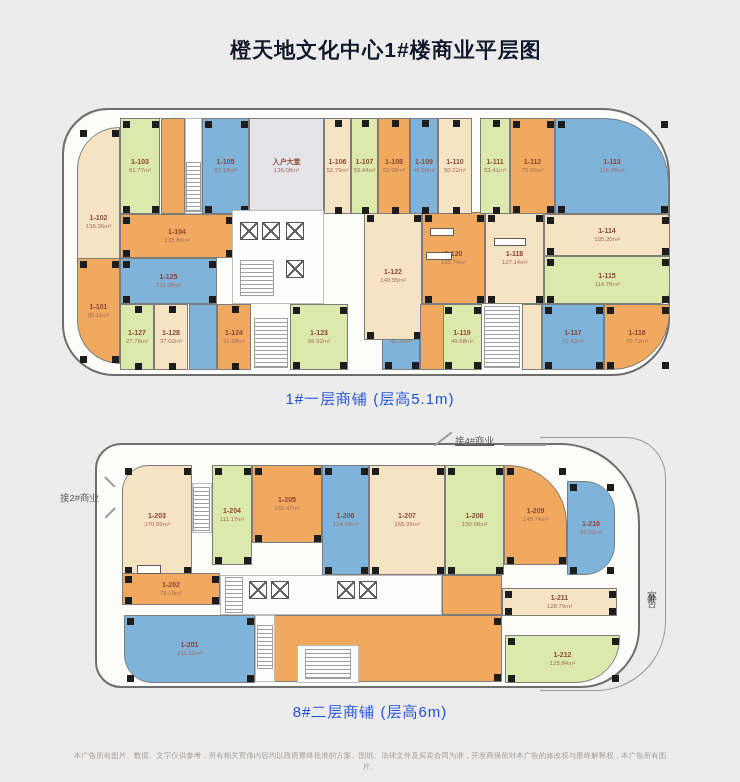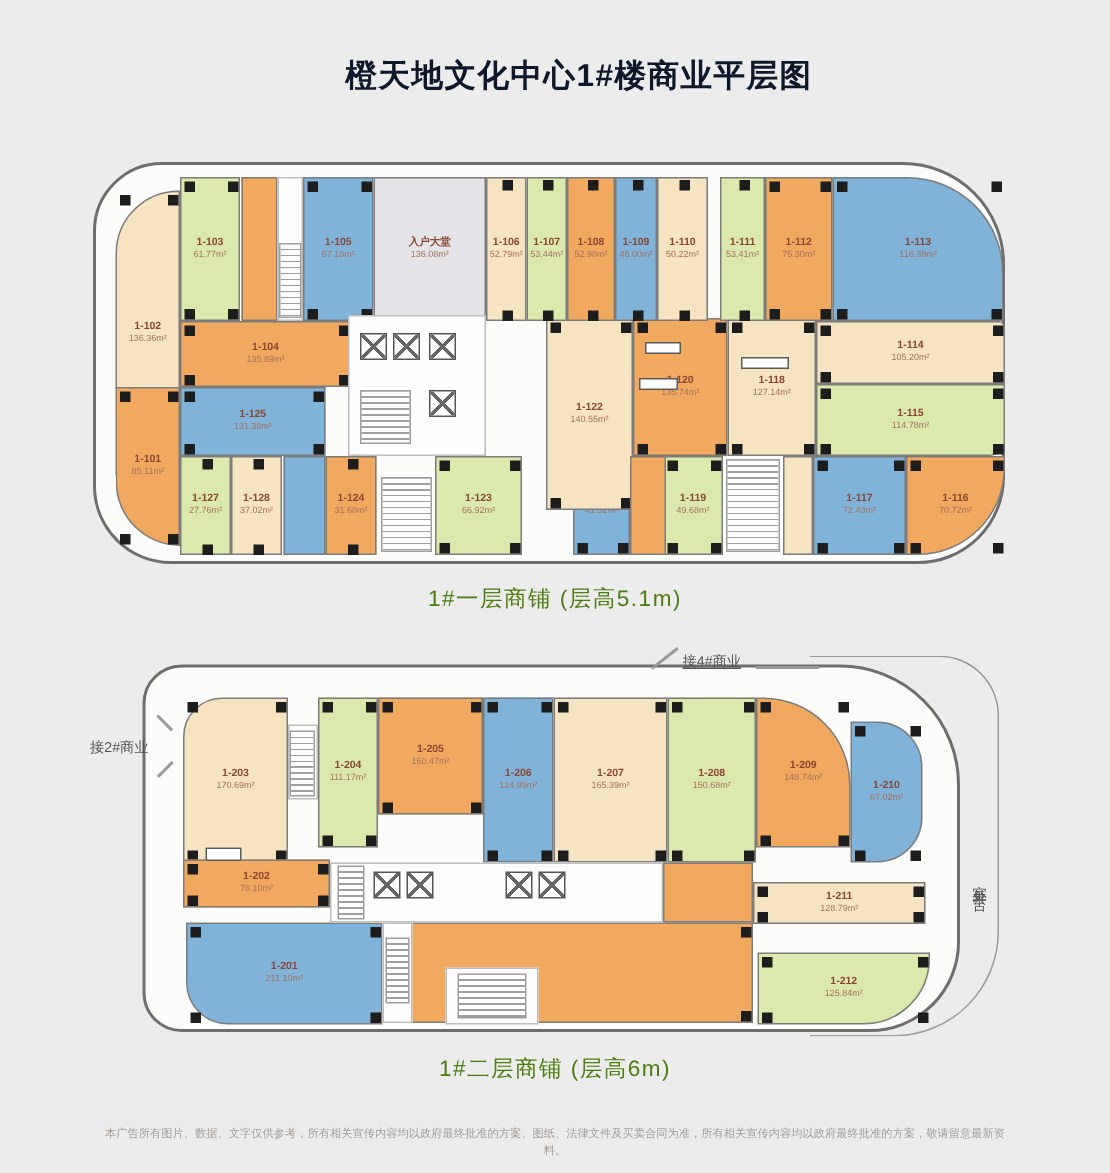--- a/index.html
+++ b/index.html
@@ -36,21 +36,21 @@
       linear-gradient(-45deg,transparent 45%,#666 45%,#666 55%,transparent 55%),#fff;
     border:1.2px solid #555;
   }
   .ulabel{text-align:center;line-height:1.25;pointer-events:none;}
   .ulabel .uid{font-size:7px;color:#8a4632;font-weight:bold;display:block;}
   .ulabel .uarea{font-size:6px;color:#a5705c;display:block;}
   .floatlabel{position:absolute;transform:translate(-50%,-50%);}
   .col-marker{position:absolute;width:7px;height:7px;background:#1d1d1d;}
   .caption{
     position:absolute;left:0;width:740px;text-align:center;
-    font-size:15px;color:#4d7c0f;letter-spacing:1px;
+    font-size:15px;color:#1d4ed8;letter-spacing:1px;
   }
   #cap1{top:390px;}
   #cap2{top:703px;}
   .ann{position:absolute;font-size:9.5px;color:#555;z-index:3;}
   .ann-top{left:455px;top:435px;text-decoration:underline;}
   .ann-left{left:60px;top:492px;}
   .ann-right{left:645px;top:582px;writing-mode:vertical-rl;letter-spacing:3px;}
   .leader{position:absolute;background:#9a9a9a;z-index:3;}
   .leader.l1{left:432px;top:438px;width:22px;height:1.5px;transform:rotate(-38deg);}
   .leader.l2{left:504px;top:444px;width:42px;height:1.5px;}
@@ -495,15 +495,15 @@
     </div>
 
   <div class="ann ann-top">接4#商业</div>
   <div class="ann ann-left">接2#商业</div>
   <div class="ann ann-right">室外平台</div>
   <div class="leader l1"></div>
   <div class="leader l2"></div>
   <div class="leader l3"></div>
   <div class="leader l4"></div>
 
-  <div class="caption" id="cap2">1#二层商铺 (层高6m)</div>
-  <div class="disclaimer">本广告所有图片、数据、文字仅供参考，所有相关宣传内容均以政府最终批准的方案、图纸、法律文件及买卖合同为准，所有相关宣传内容均以政府最终批准的方案，敬请留意最新资料。</div>
+  <div class="caption" id="cap2">8#二层商铺 (层高6m)</div>
+  <div class="disclaimer">本广告所有图片、数据、文字仅供参考，所有相关宣传内容均以政府最终批准的方案、图纸、法律文件及买卖合同为准，开发商保留对本广告的修改权与最终解释权，本广告所有图片。</div>
 </div>
 
 </body></html>

